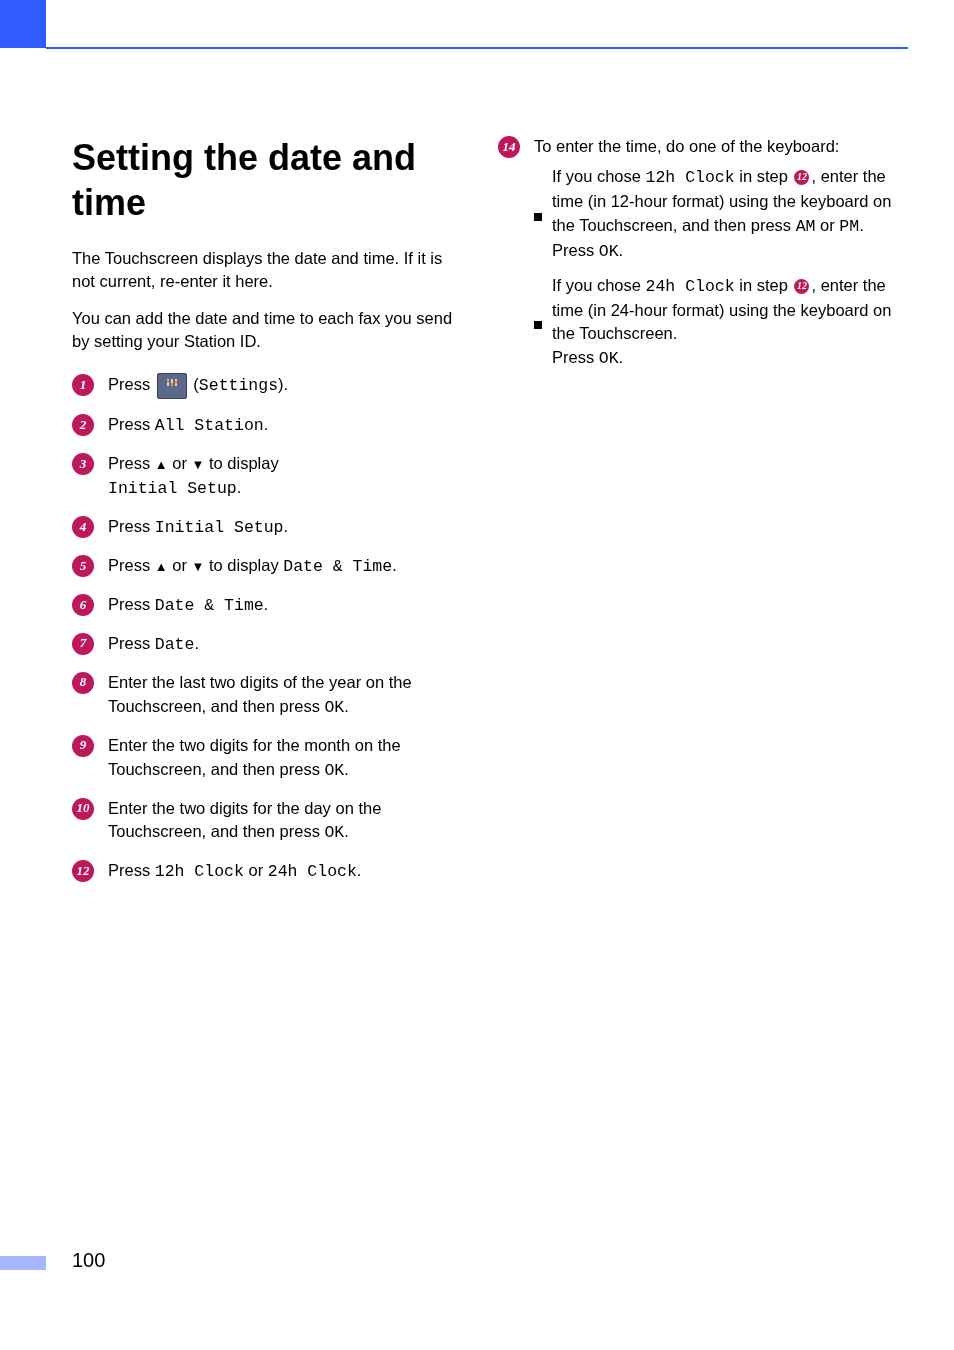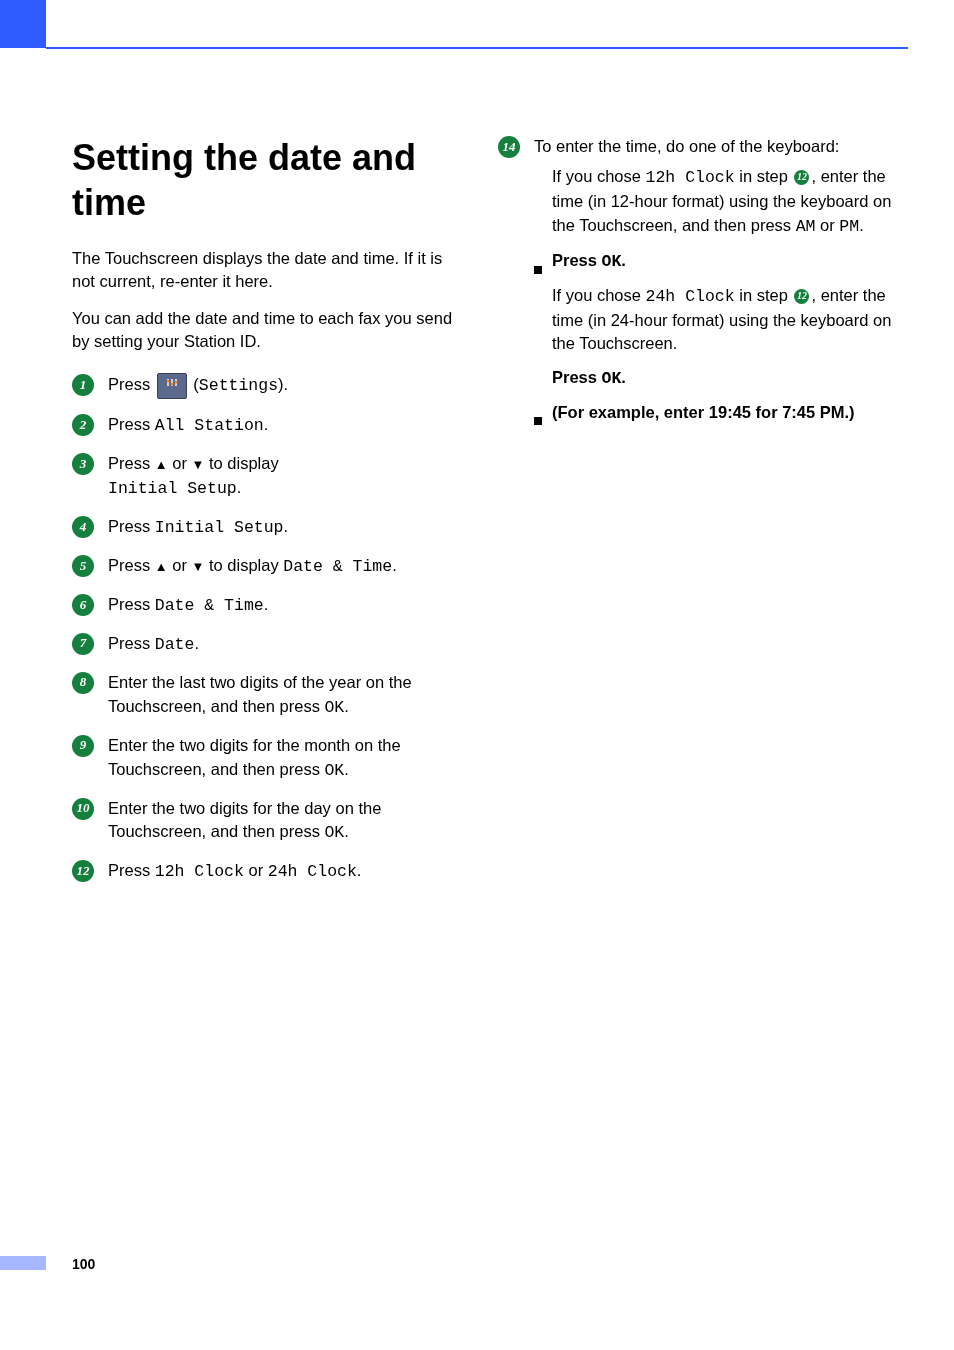--- a/index.html
+++ b/index.html
@@ -48,21 +48,21 @@
   .step {
     display: flex;
     align-items: flex-start;
     margin-bottom: 14px;
     line-height: 1.45;
   }
   .bullet {
     flex: 0 0 auto;
     width: 22px; height: 22px;
     border-radius: 50%;
-    background: #15803d;
+    background: #be185d;
     color: #fff;
     font-weight: bold;
     font-size: 13px;
     display: inline-flex;
     align-items: center;
     justify-content: center;
     margin-right: 14px;
     margin-top: 1px;
     font-style: italic;
     font-family: Georgia, 'Times New Roman', serif;
@@ -95,38 +95,38 @@
     border: 1.5px solid #000;
     border-radius: 2px;
     vertical-align: middle;
     margin: 0 2px;
   }
   .home-icon svg { width: 14px; height: 14px; }
   .arrow { font-size: 13px; }
   .sub-list { margin-top: 6px; }
   .sub-item {
     display: flex;
-    align-items: flex-end;
+    align-items: center;
     margin-bottom: 10px;
     line-height: 1.45;
   }
   .sub-item .sq {
     flex: 0 0 auto;
     width: 8px; height: 8px;
     background: #000;
     margin-right: 10px;
     margin-top: 6px;
   }
   .sub-body { flex: 1; }
-  .para { margin-top: 10px; font-weight: bold; }
+  .para { margin-top: 0; }
   .page-number {
     position: absolute;
     left: 72px; bottom: 78px;
-    font-weight: bold;
-    font-size: 14px;
+    font-weight: normal;
+    font-size: 20px;
   }
 </style>
 </head>
 <body>
 
 <div class="sidebar-bar"></div>
 <div class="sidebar-pagenum"></div>
 <div class="top-rule"></div>
 
 <div class="content">
@@ -242,21 +242,20 @@
                 <span>If you chose </span><span class="mono">12h Clock</span><span> in step </span><span class="bullet sm">12</span><span>, enter the time (in 12-hour format) using the keyboard on the Touchscreen, and then press </span><span class="mono">AM</span><span> or </span><span class="mono">PM</span><span>.</span>
                 <div class="para"><span>Press </span><span class="mono">OK</span><span>.</span></div>
               </div>
             </div>
 
             <div class="sub-item">
               <span class="sq"></span>
               <div class="sub-body">
                 <span>If you chose </span><span class="mono">24h Clock</span><span> in step </span><span class="bullet sm">12</span><span>, enter the time (in 24-hour format) using the keyboard on the Touchscreen.</span>
                 <div class="para"><span>Press </span><span class="mono">OK</span><span>.</span></div>
-                <div class="para">(For example, enter 19:45 for 7:45 PM.)</div>
               </div>
             </div>
           </div>
         </div>
       </div>
 
 
     </div>
   </div>
 </div>

